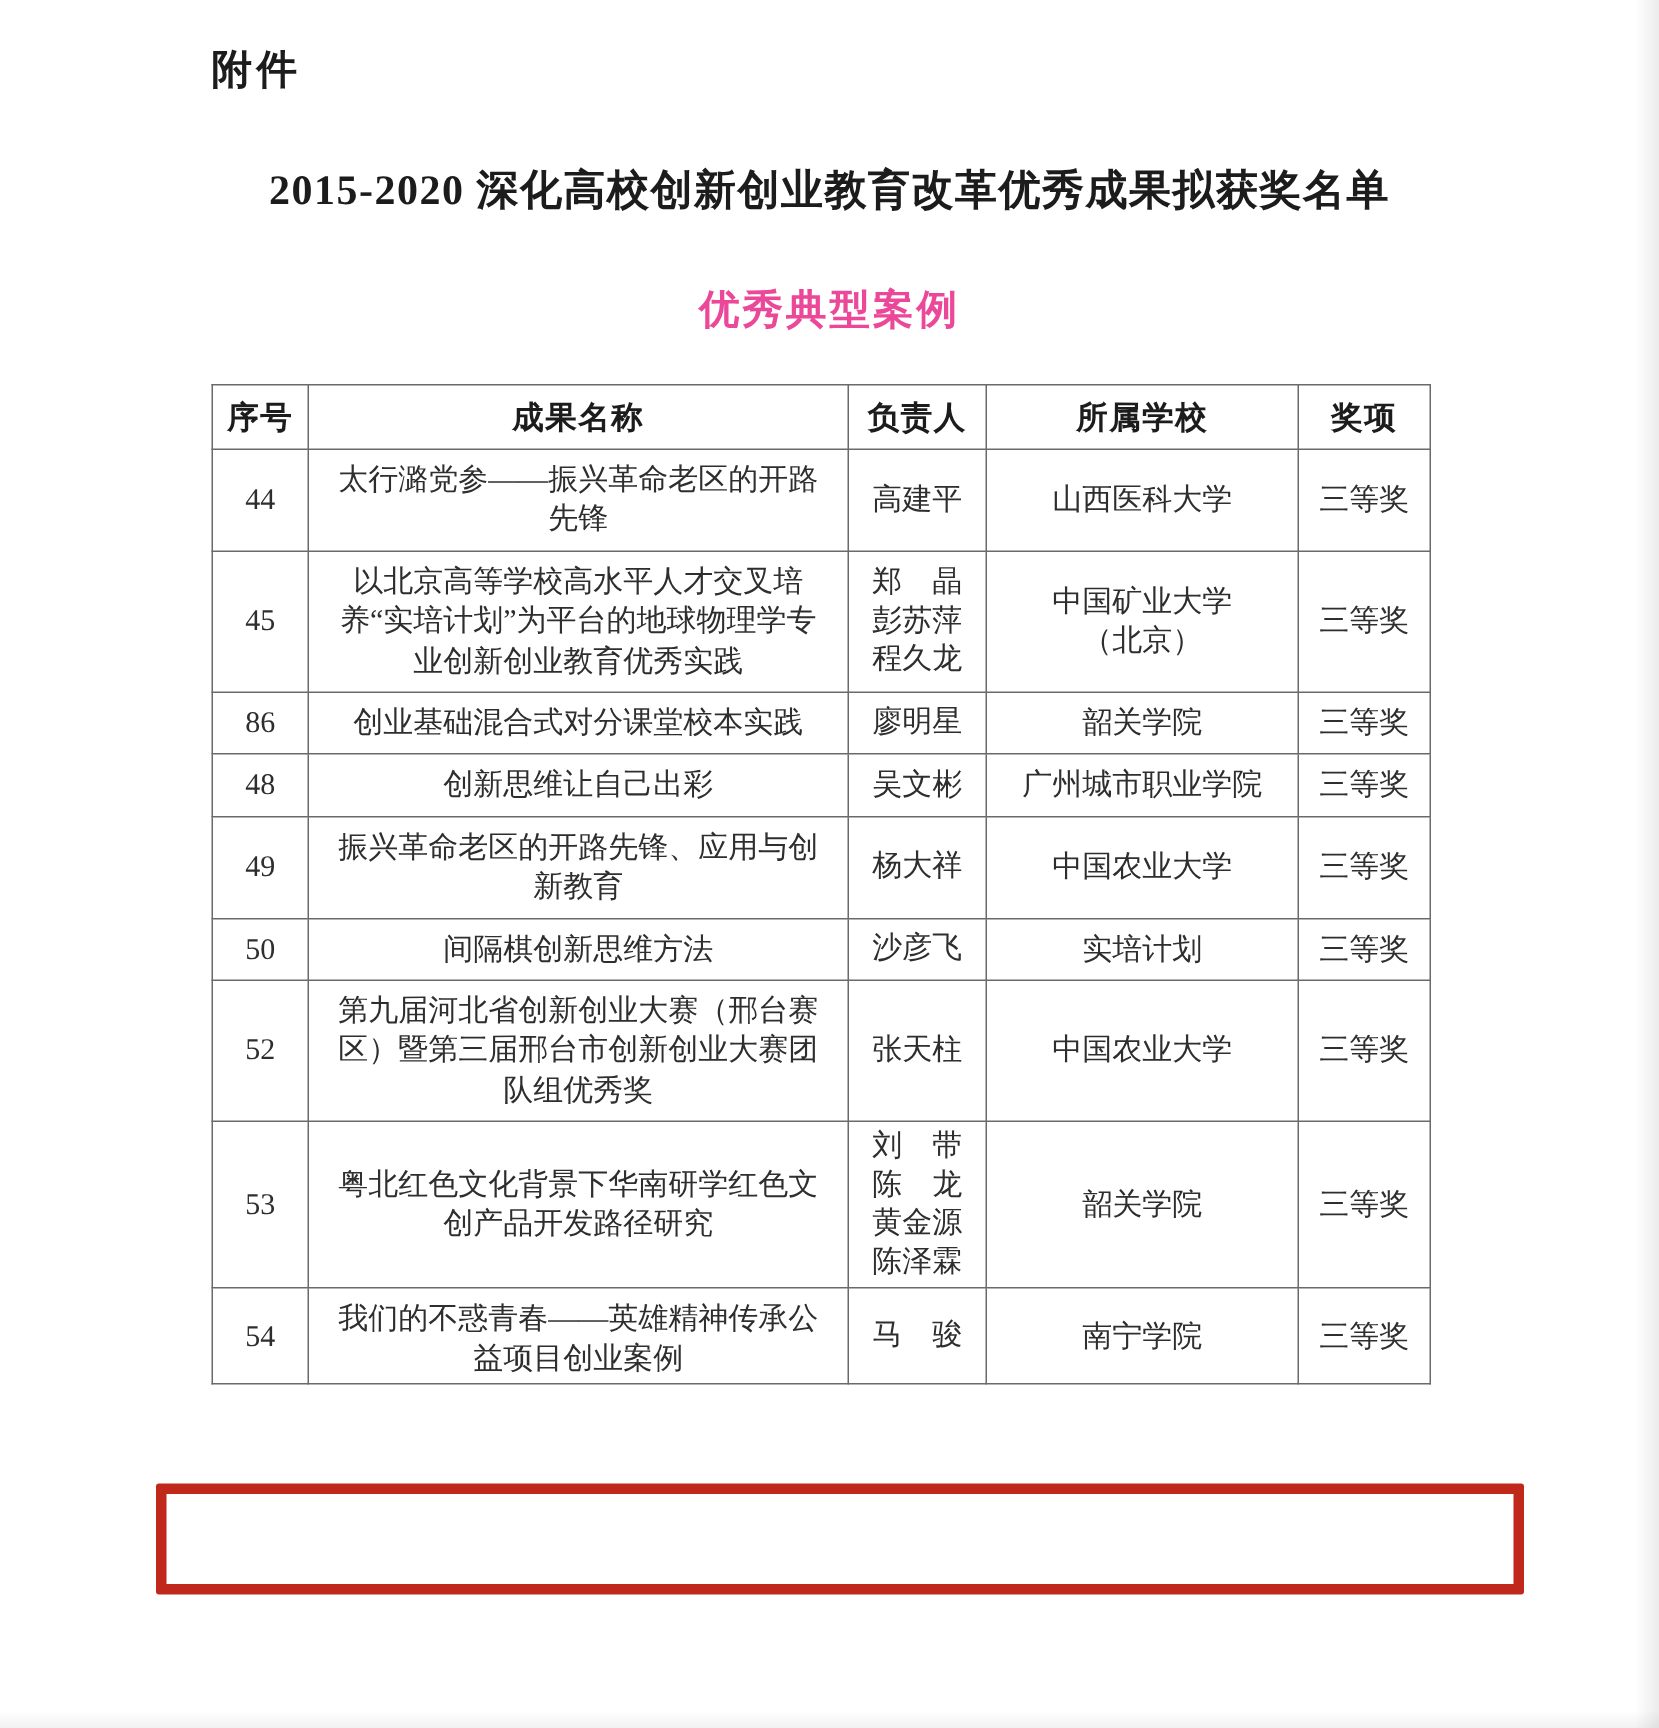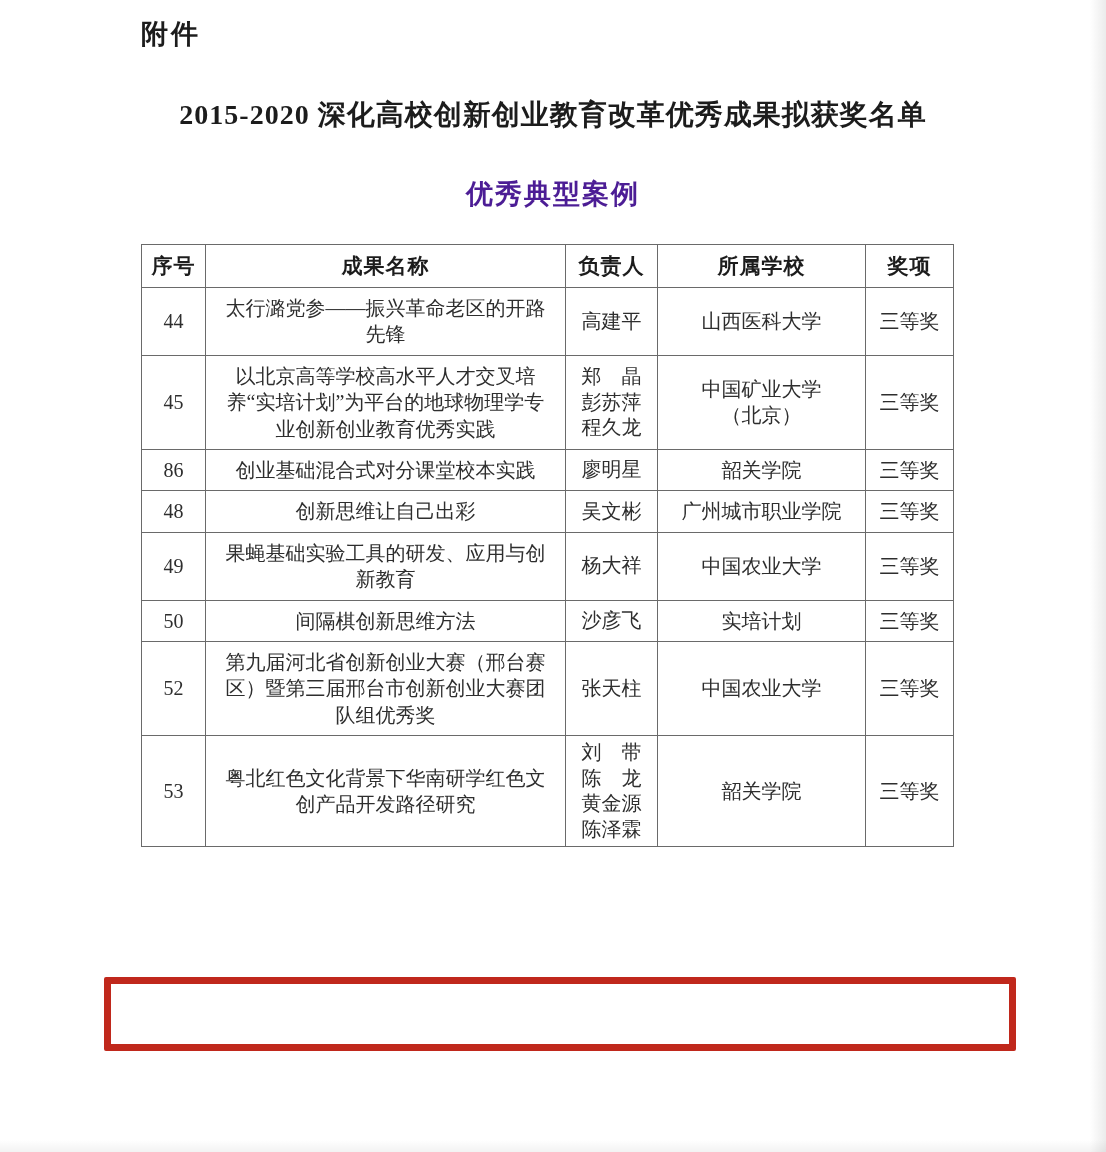--- a/index.html
+++ b/index.html
@@ -23,21 +23,21 @@
   }
   body::before {
     content: "";
     position: absolute;
     left: 0; bottom: 0;
     width: 100%; height: 12px;
     background: linear-gradient(to bottom, rgba(0,0,0,0), rgba(0,0,0,0.05));
     pointer-events: none;
   }
 
-  .page { padding-top: 16px; }
+  .page { padding-top: 28px; }
 
   .attachment {
     margin-left: 141px;
     font-size: 27px;
     font-weight: 600;
     letter-spacing: 3px;
     color: #1c1c1c;
   }
 
   .title {
@@ -47,21 +47,21 @@
     font-weight: bold;
     color: #1c1c1c;
     letter-spacing: 1px;
   }
 
   .subtitle {
     margin: 42px 0 0 0;
     text-align: center;
     font-size: 27px;
     font-weight: bold;
-    color: #4c1d95;
+    color: #ec4899;
     letter-spacing: 2px;
   }
 
   .table-wrap {
     position: relative;
     margin: 32px 0 0 141px;
     width: 812px;
   }
 
   table {
@@ -164,21 +164,21 @@
           </tr>
           <tr>
             <td class="no">48</td>
             <td class="name">创新思维让自己出彩</td>
             <td class="leader">吴文彬</td>
             <td class="school">广州城市职业学院</td>
             <td class="award">三等奖</td>
           </tr>
           <tr>
             <td class="no">49</td>
-            <td class="name">果蝇基础实验工具的研发、应用与创新教育</td>
+            <td class="name">振兴革命老区的开路先锋、应用与创新教育</td>
             <td class="leader">杨大祥</td>
             <td class="school">中国农业大学</td>
             <td class="award">三等奖</td>
           </tr>
           <tr>
             <td class="no">50</td>
             <td class="name">间隔棋创新思维方法</td>
             <td class="leader">沙彦飞</td>
             <td class="school">实培计划</td>
             <td class="award">三等奖</td>
@@ -193,19 +193,28 @@
           <tr>
             <td class="no">53</td>
             <td class="name">粤北红色文化背景下华南研学红色文创产品开发路径研究</td>
             <td class="leader">刘　带
 陈　龙
 黄金源
 陈泽霖</td>
             <td class="school">韶关学院</td>
             <td class="award">三等奖</td>
           </tr>
+          <tr>
+            <td class="no">54</td>
+            <td class="name">
+              <div class="clip-box">我们的不惑青春——英雄精神传承公益项目创业案例</div>
+            </td>
+            <td class="leader">马　骏</td>
+            <td class="school">南宁学院</td>
+            <td class="award">三等奖</td>
+          </tr>
         </tbody>
     </table>
 
     <div class="highlight-box" id="hl" style="border-color: rgb(192, 40, 28); top: 733px; height: 74px; left: -37px; width: 912px;"></div>
   </div>
 
 </div>
 
 </body></html>

